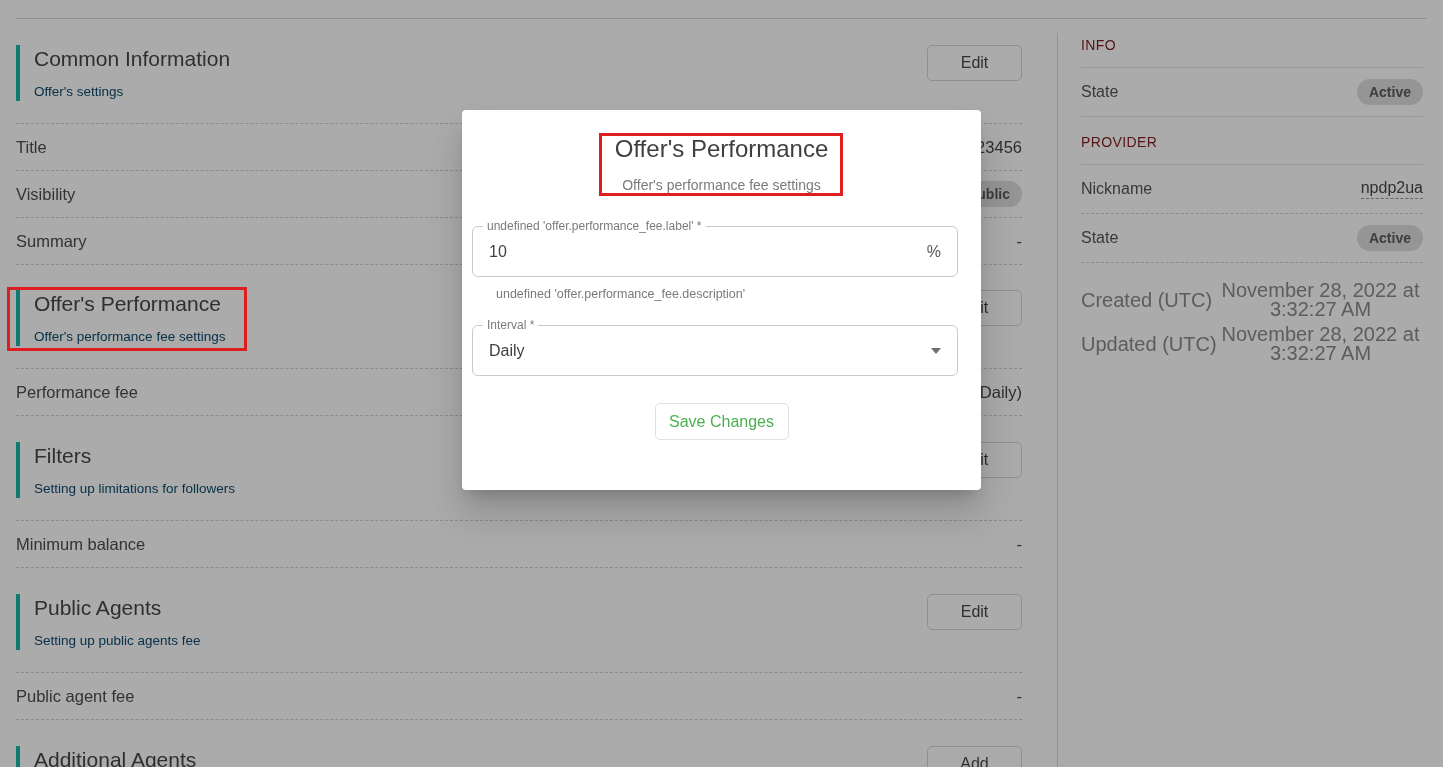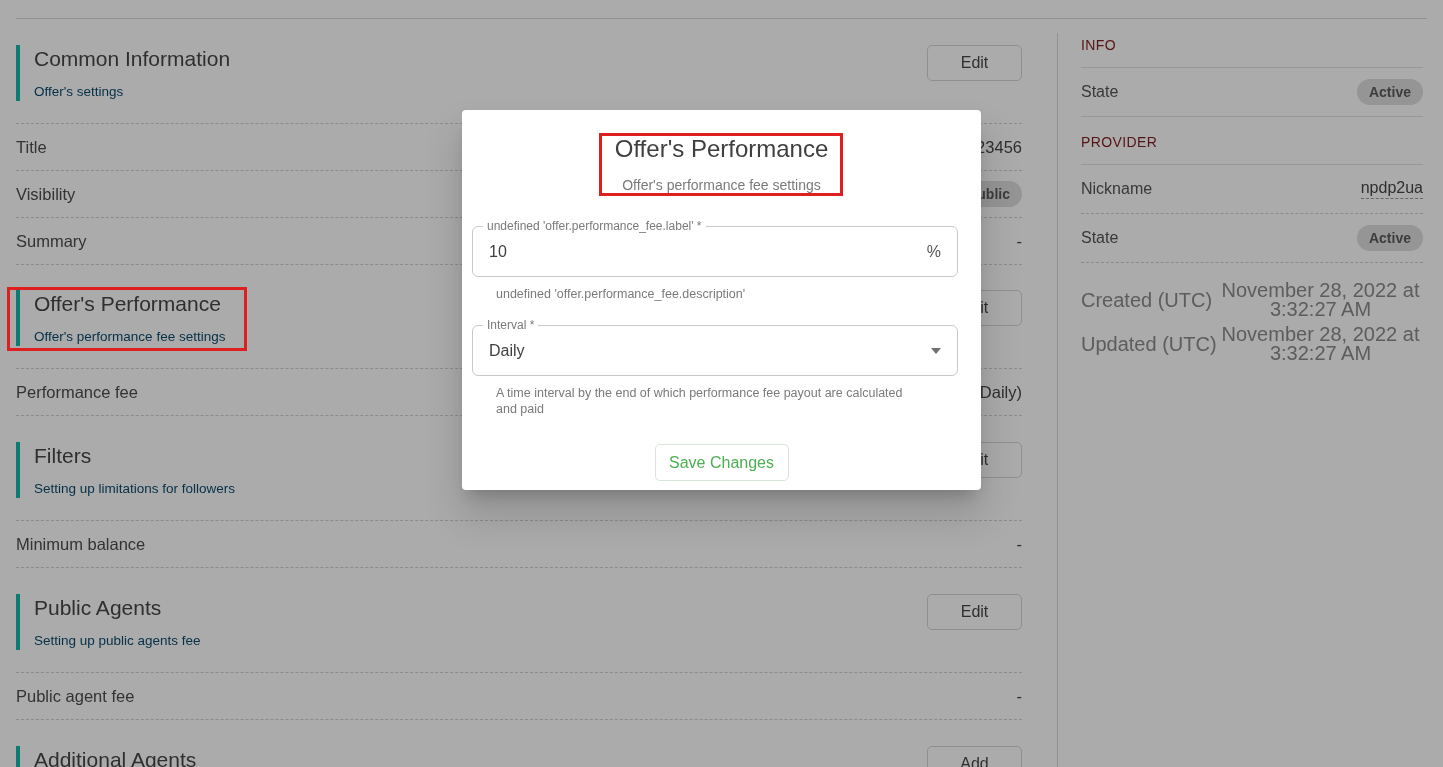--- a/index.html
+++ b/index.html
@@ -207,21 +207,20 @@
     <input type="text" value="10" style="">
     <span class="f-suffix">%</span>
   </div>
   <div class="helper">undefined 'offer.performance_fee.description'</div>
 
   <div class="field select">
     <span class="f-label">Interval *</span>
     <span class="f-value">Daily</span>
     <span class="caret"></span>
   </div>
-  <div class="helper">A time interval by the end of which performance fee payout are calculated and paid</div>
 
   <div class="btn-row">
     <button class="m-btn btn-save">Save Changes</button>
   </div>
 </div>
 
 <div class="anno anno-left"></div>
 <div class="anno anno-modal"></div>
 
 </body></html>

